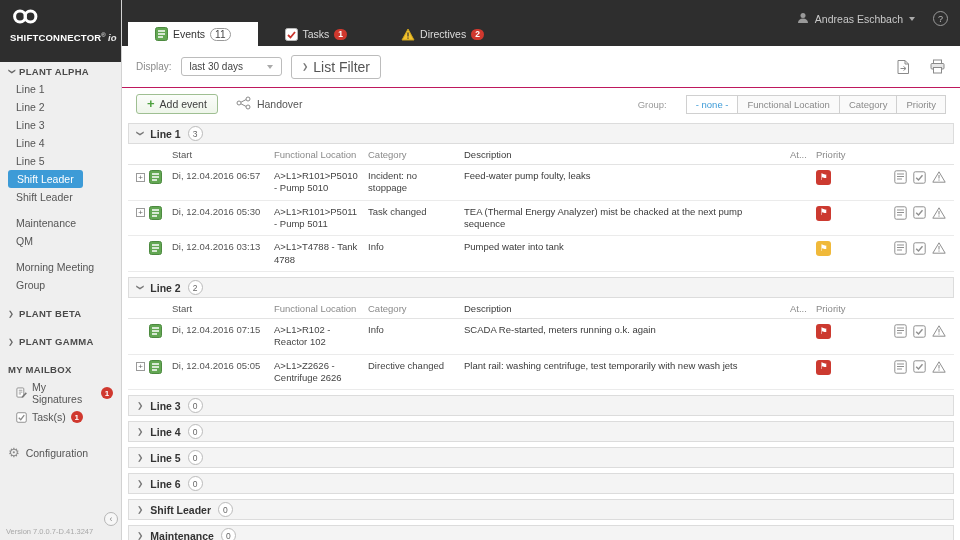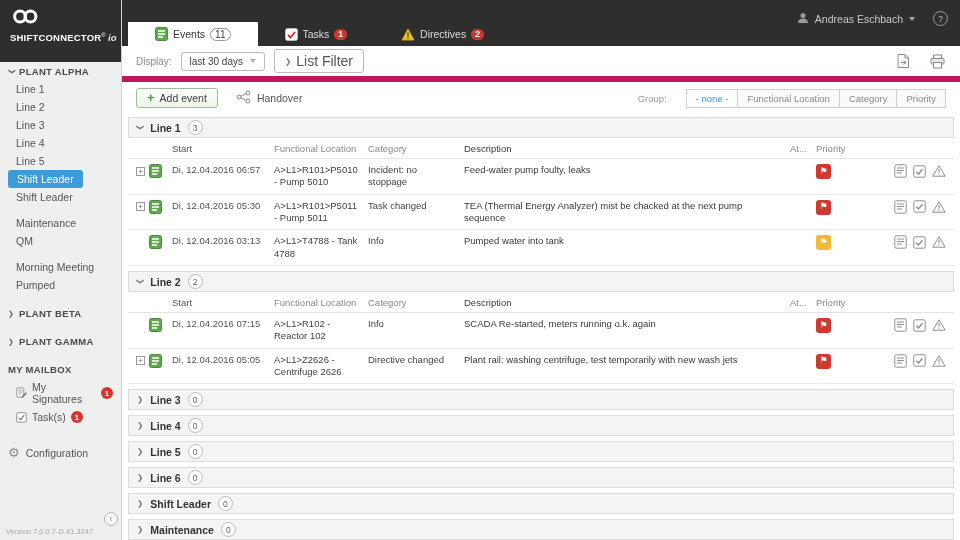--- a/index.html
+++ b/index.html
@@ -34,23 +34,23 @@
   .topbar{background:#2e2e2e;height:46px;flex:none;display:flex;align-items:flex-end;padding:0 10px 0 6px;position:relative}
   .tabs{display:flex;align-items:flex-end}
   .tab{display:flex;align-items:center;gap:5px;padding:0 27px;height:24px;color:#ddd;font-size:10.5px}
   .tab.active{background:#fff;color:#333}
   .count-pill{border:1px solid #999;border-radius:7px;background:#fff;color:#444;font-size:10px;padding:0 4px;line-height:11px}
   .count-red{background:#d0382e;color:#fff;font-size:8.5px;font-weight:bold;border-radius:7px;padding:0 4px;line-height:11px}
   .user-area{position:absolute;top:11px;right:12px;display:flex;align-items:center;gap:6px;color:#c9c9c9;font-size:10.5px}
   .caret{width:0;height:0;border-left:3.5px solid transparent;border-right:3.5px solid transparent;border-top:4px solid #aaa}
   .help{width:15px;height:15px;border:1.5px solid #9a9a9a;border-radius:50%;display:flex;align-items:center;justify-content:center;font-size:9px;color:#bbb;margin-left:12px}
 
-  .display-row{height:36px;flex:none;display:flex;align-items:center;gap:9px;padding:0 14px;border-bottom:6px solid #be185d}
+  .display-row{height:42px;flex:none;display:flex;align-items:center;gap:9px;padding:0 14px;border-bottom:1px solid #be185d}
   .lbl{color:#8a8a8a;font-size:10px}
-  .select{display:flex;align-items:center;gap:7px;border:1px solid #bcbcbc;border-radius:3px;background:#fff;padding:3px 8px;font-size:10px;color:#444}
+  .select{display:flex;align-items:center;gap:24px;border:1px solid #bcbcbc;border-radius:3px;background:#fff;padding:3px 8px;font-size:10px;color:#444}
   .btn{display:flex;align-items:center;gap:5px;border:1px solid #bcbcbc;border-radius:3px;background:#fff;padding:3px 10px;font-size:14px;color:#555}
   .chev{display:inline-block;font-size:7.5px;color:#777}
   .chev::before{content:"❯"}
   .flex-spacer{flex:1}
   .tool-ic{display:inline-flex;margin-left:8px}
 
   .action-row{height:32px;flex:none;display:flex;align-items:center;gap:12px;padding:0 14px}
   .add-btn{display:flex;align-items:center;gap:5px;border:1px solid #9fbf92;border-radius:3px;background:linear-gradient(#fbfdfa,#eef5ea);padding:3px 10px;font-size:10.5px;color:#3e3e3e}
   .plus{color:#4ea13f;font-weight:bold;font-size:13px;line-height:10px}
   .handover-btn{display:flex;align-items:center;gap:6px;font-size:10.5px;color:#555;padding:3px 6px}
@@ -129,21 +129,21 @@
         <div class="side-item gap">
           <span>Maintenance</span>
         </div>
         <div class="side-item">
           <span>QM</span>
         </div>
         <div class="side-item gap">
           <span>Morning Meeting</span>
         </div>
         <div class="side-item">
-          <span>Pumped</span>
+          <span>Group</span>
         </div>
         <div class="side-header gap">
           <span class="side-arrow"></span>
           <span>PLANT BETA</span>
         </div>
         <div class="side-header gap">
           <span class="side-arrow"></span>
           <span>PLANT GAMMA</span>
         </div>
         <div class="side-header gap">

